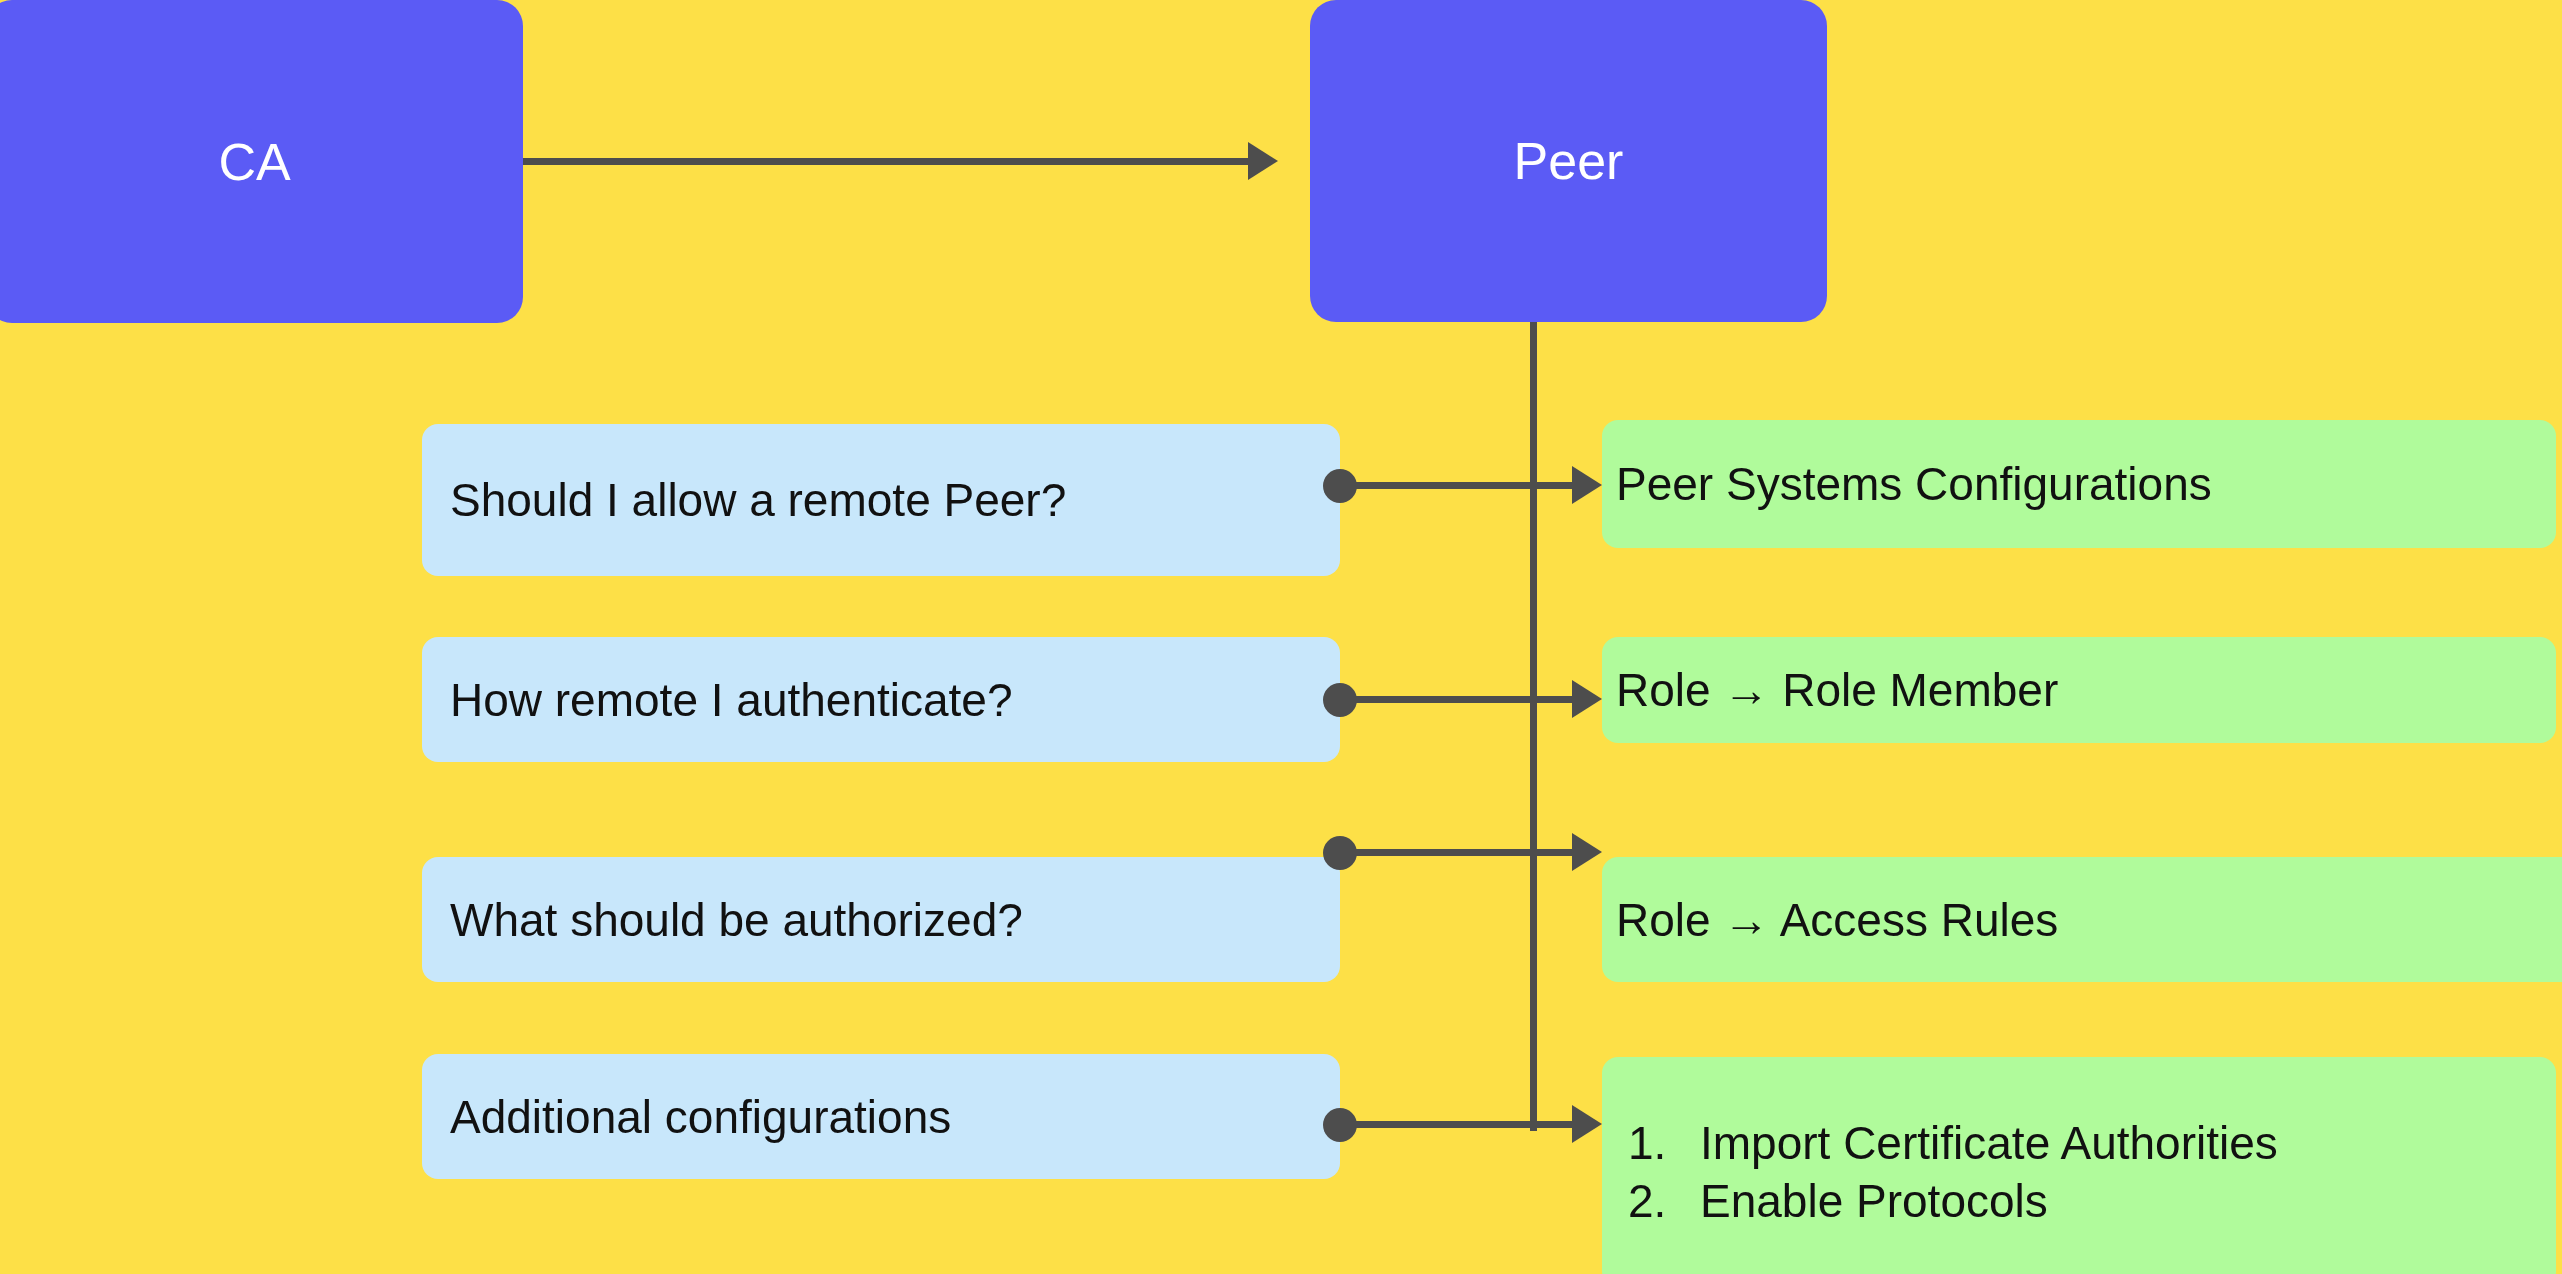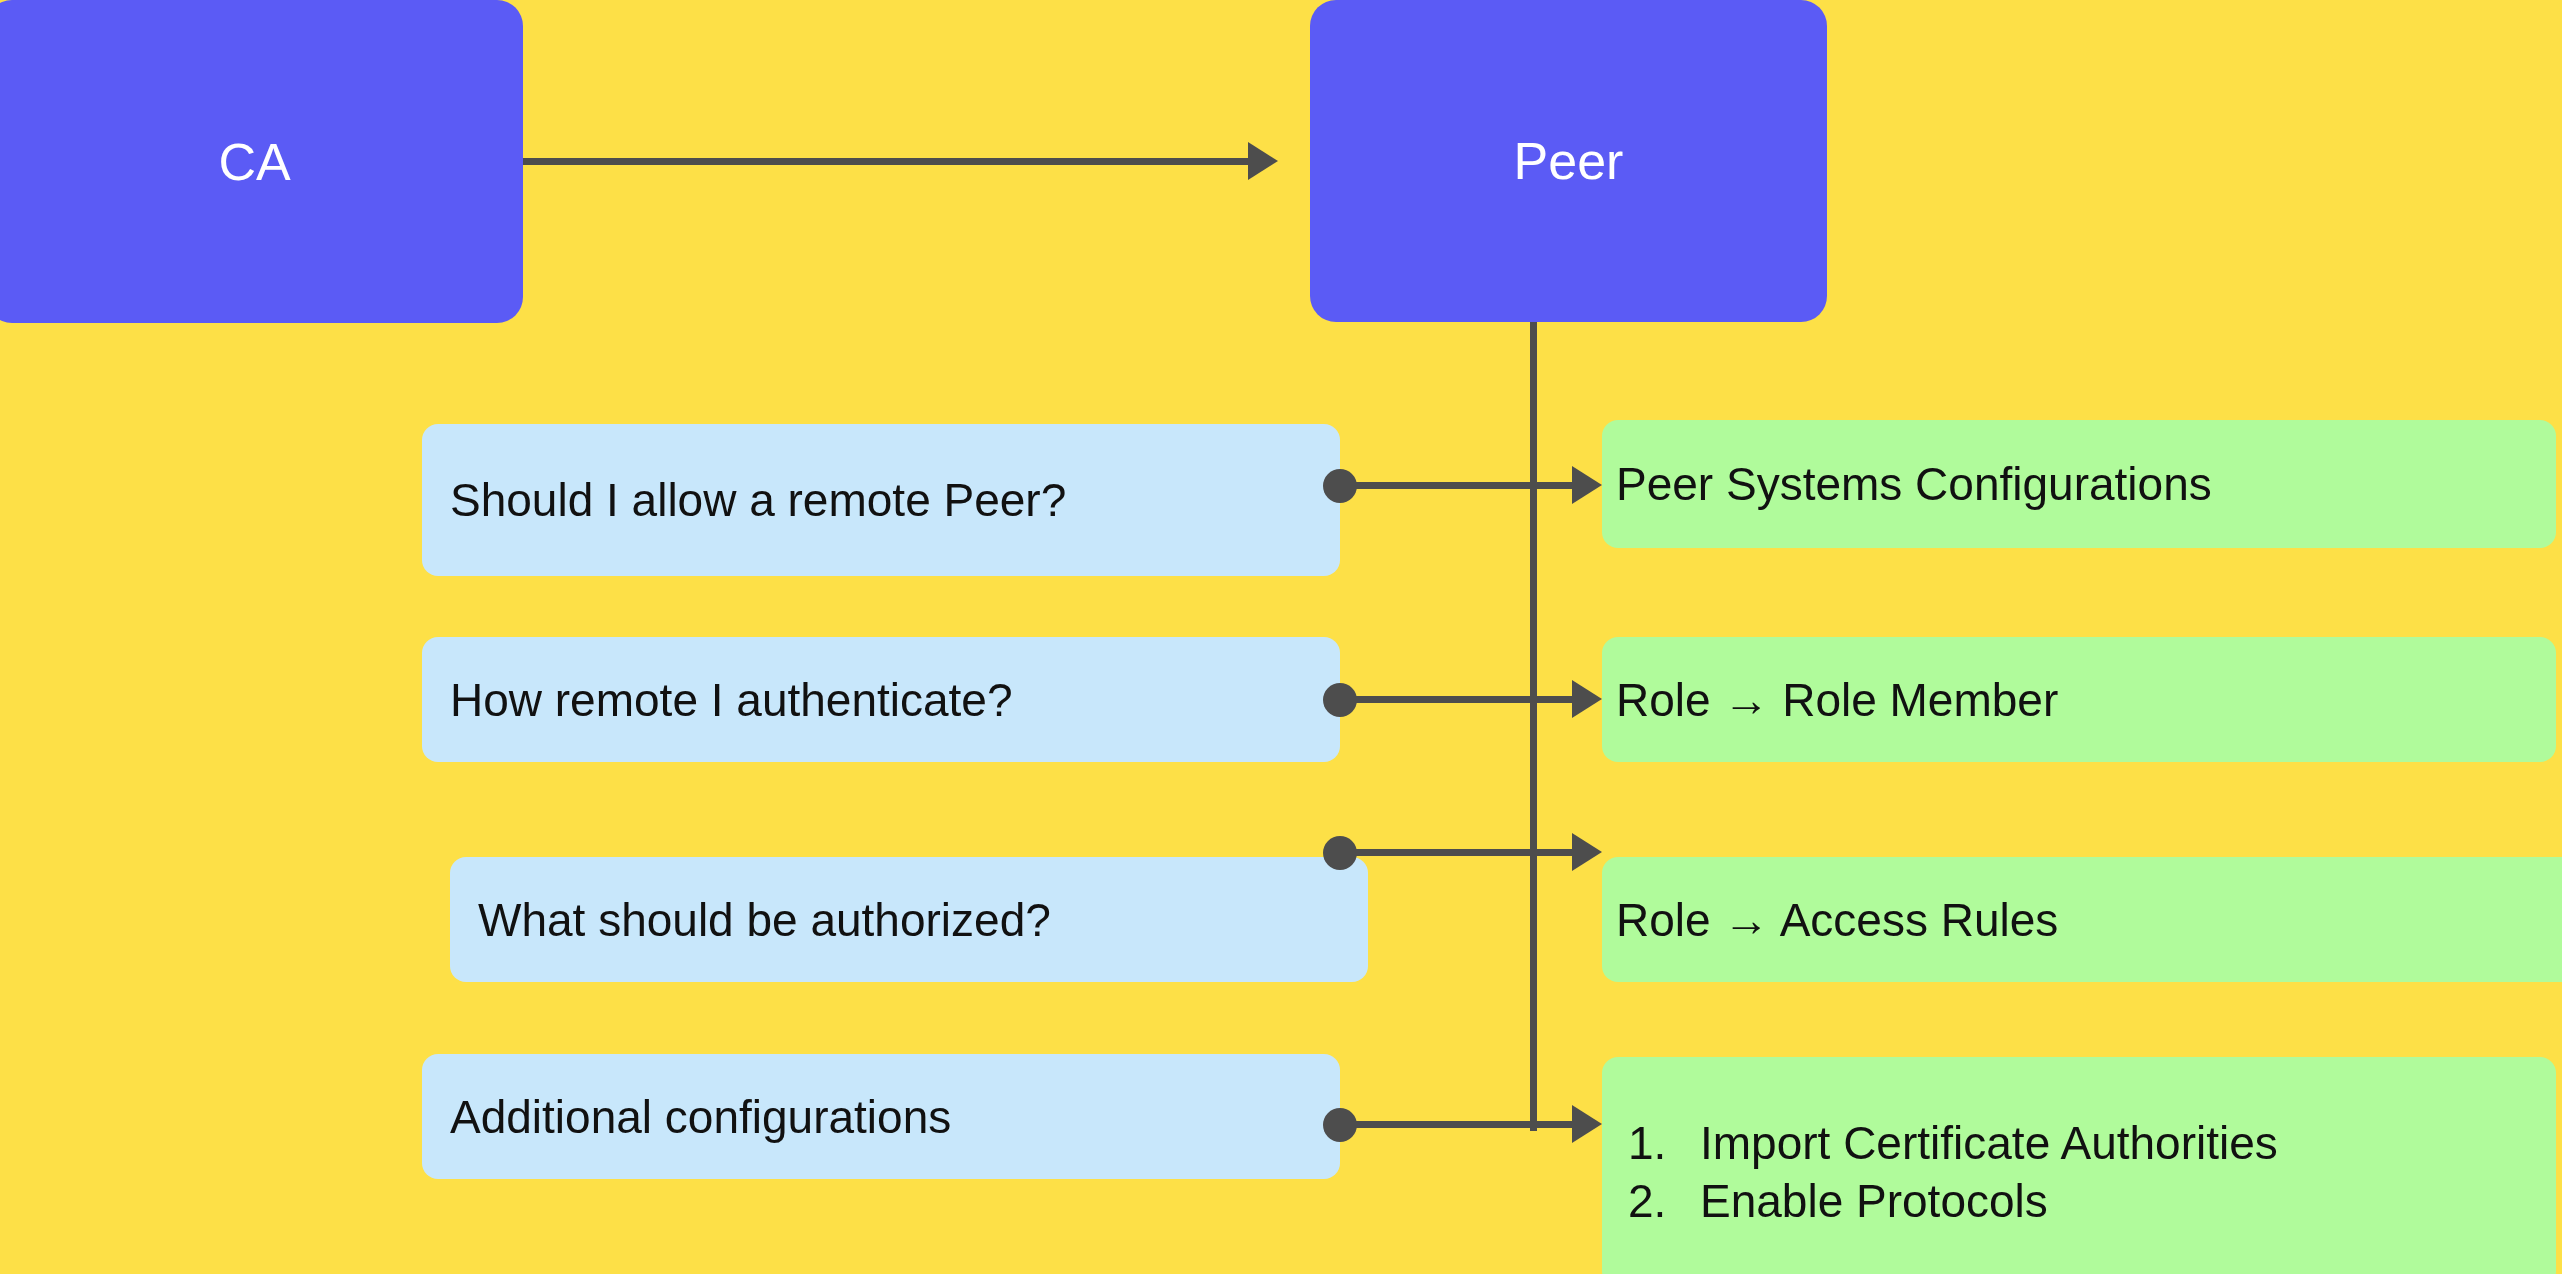--- a/index.html
+++ b/index.html
@@ -125,25 +125,25 @@
   <div class="node node-answer" style="left:1602px; top:420px; width:954px; height:128px;">
     <span>Peer Systems Configurations</span>
   </div>
 
   <div class="node node-question" style="left:422px; top:637px; width:918px; height:125px;">
     <span>How remote I authenticate?</span>
   </div>
   <div class="dot" style="left:1323px; top:683px;"></div>
   <div class="edge-h" style="left:1340px; top:696px; width:242px;"></div>
   <div class="arrowhead" style="left:1572px; top:680px;"></div>
-  <div class="node node-answer" style="left:1602px; top:637px; width:954px; height:125px;">
+  <div class="node node-answer" style="left:1602px; top:637px; width:954px; height:106px;">
     <span>Role → Role Member</span>
   </div>
 
-  <div class="node node-question" style="left:422px; top:857px; width:918px; height:125px;margin-left:28px;">
+  <div class="node node-question" style="left:422px; top:857px; width:918px; height:125px;">
     <span>What should be authorized?</span>
   </div>
   <div class="dot" style="left:1323px; top:836px;"></div>
   <div class="edge-h" style="left:1340px; top:849px; width:242px;"></div>
   <div class="arrowhead" style="left:1572px; top:833px;"></div>
   <div class="node node-answer" style="left:1602px; top:857px; width:1093px; height:125px;">
     <span>Role → Access Rules</span>
   </div>
 
   <div class="node node-question" style="left:422px; top:1054px; width:918px; height:125px;">

